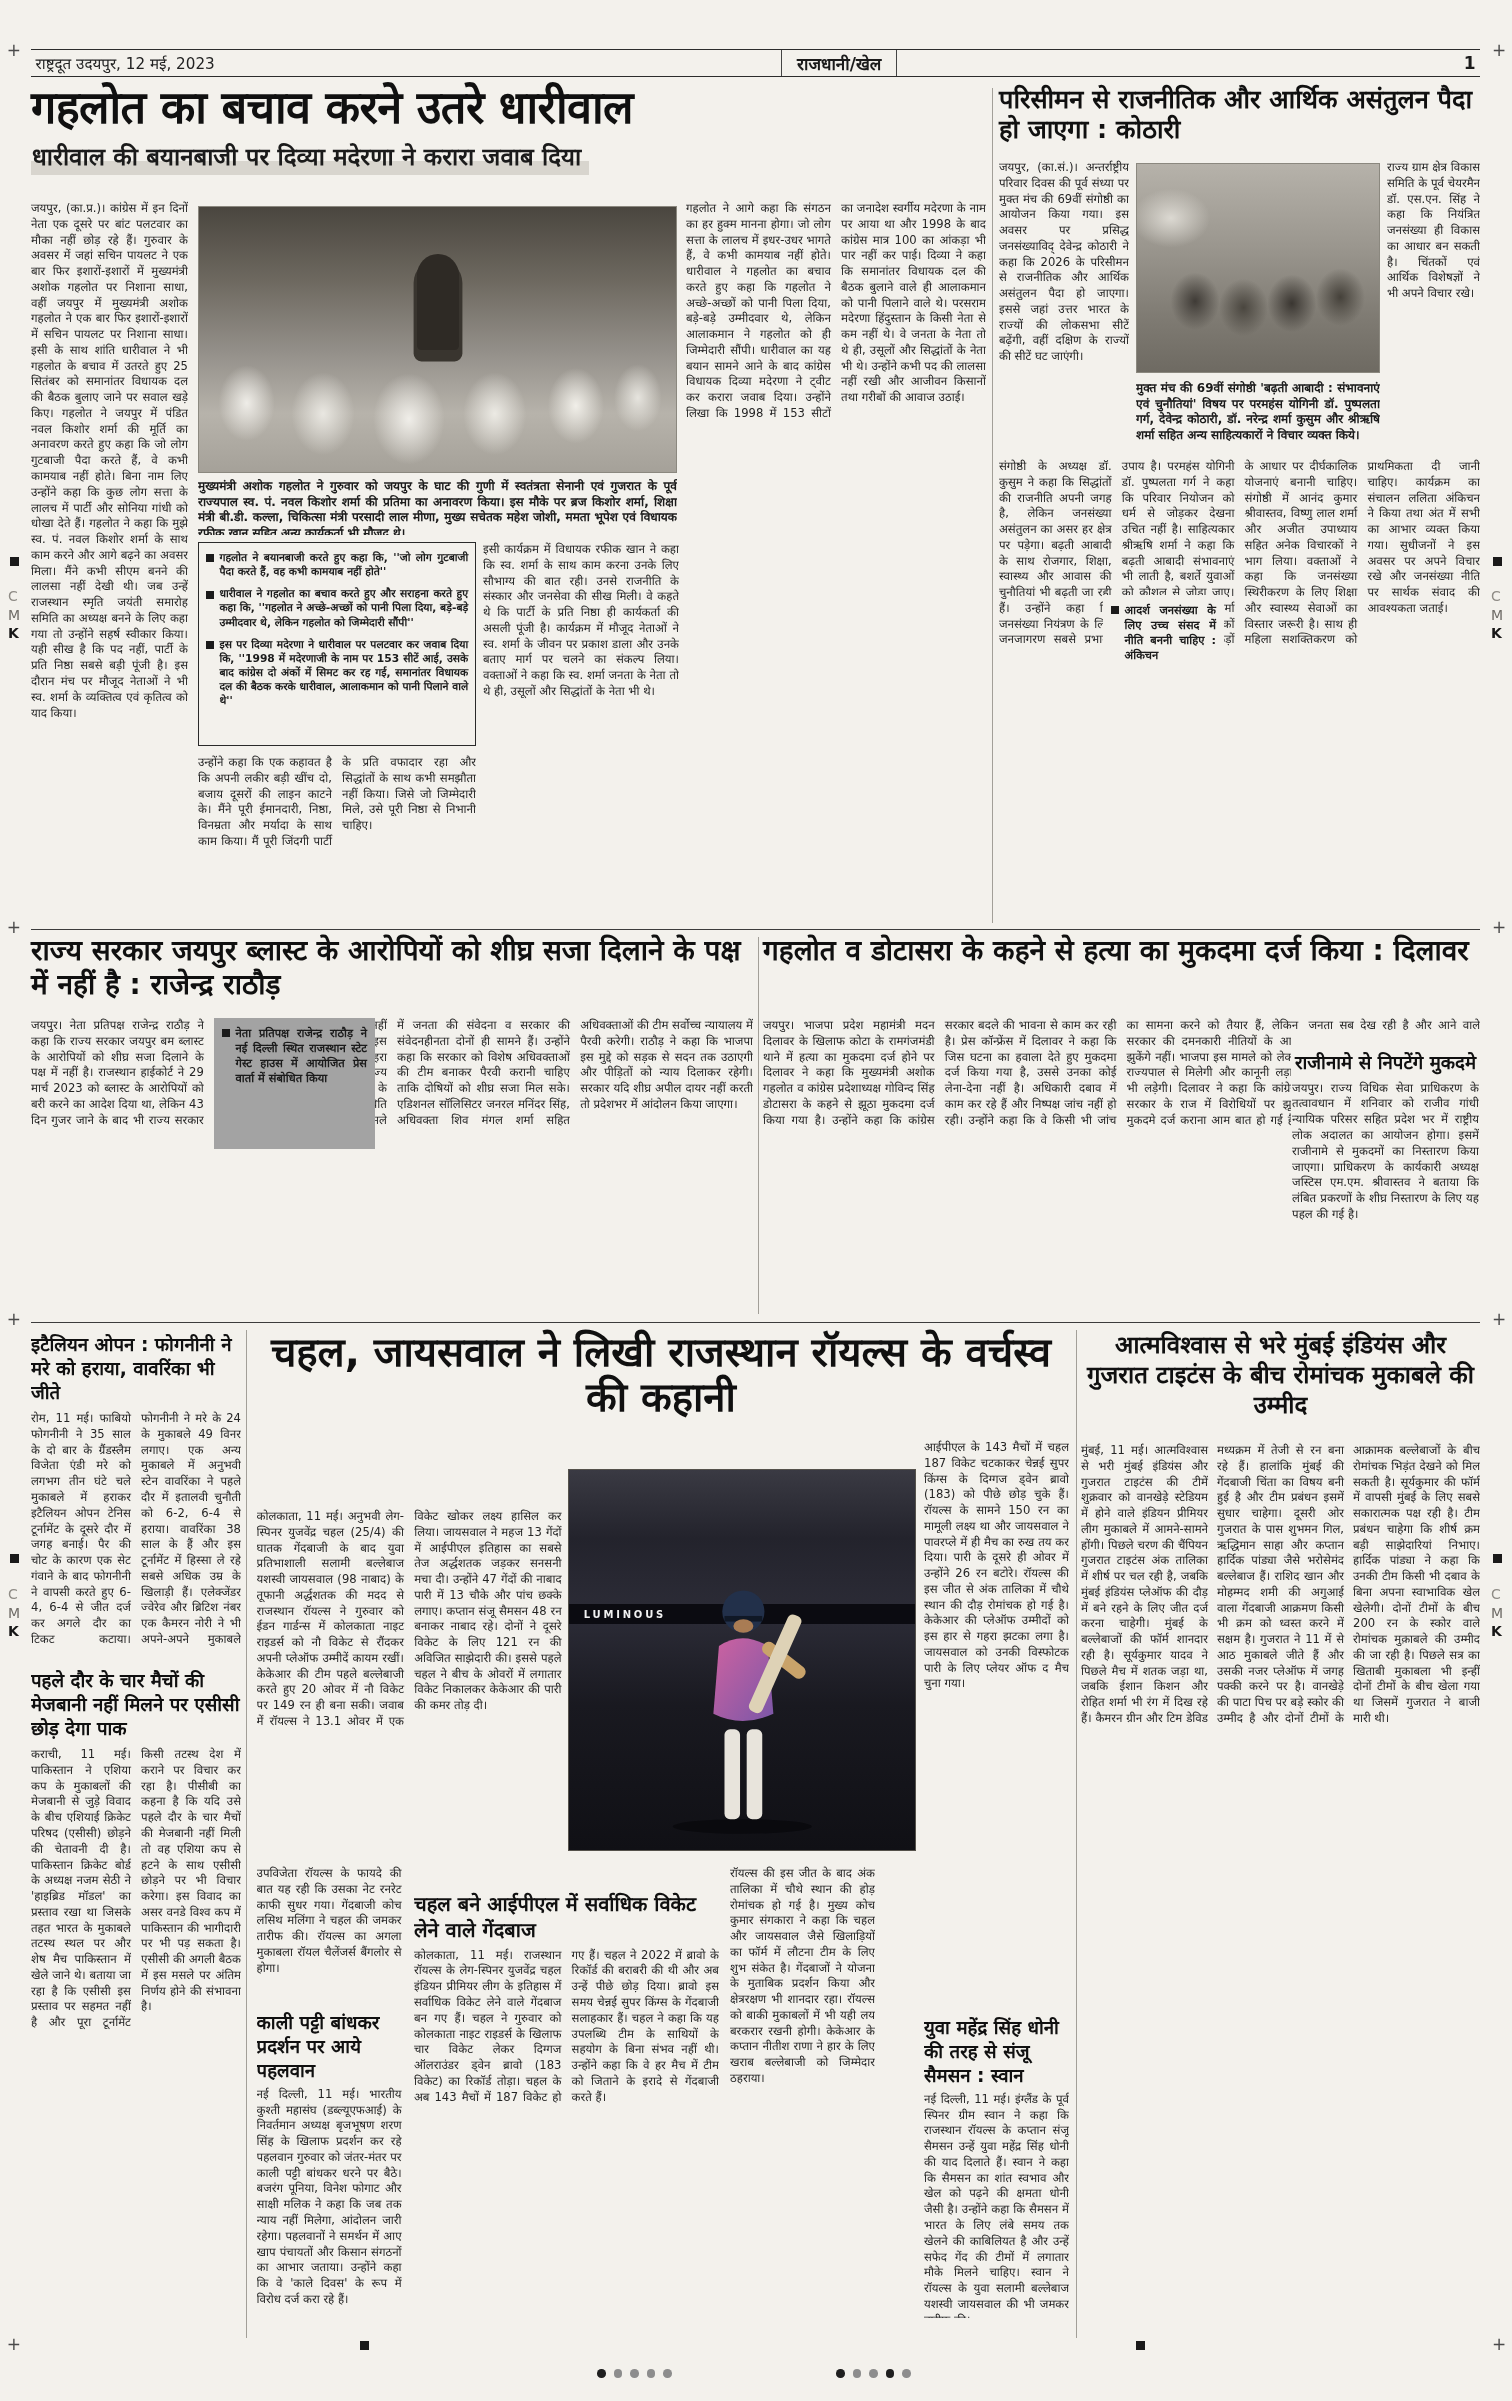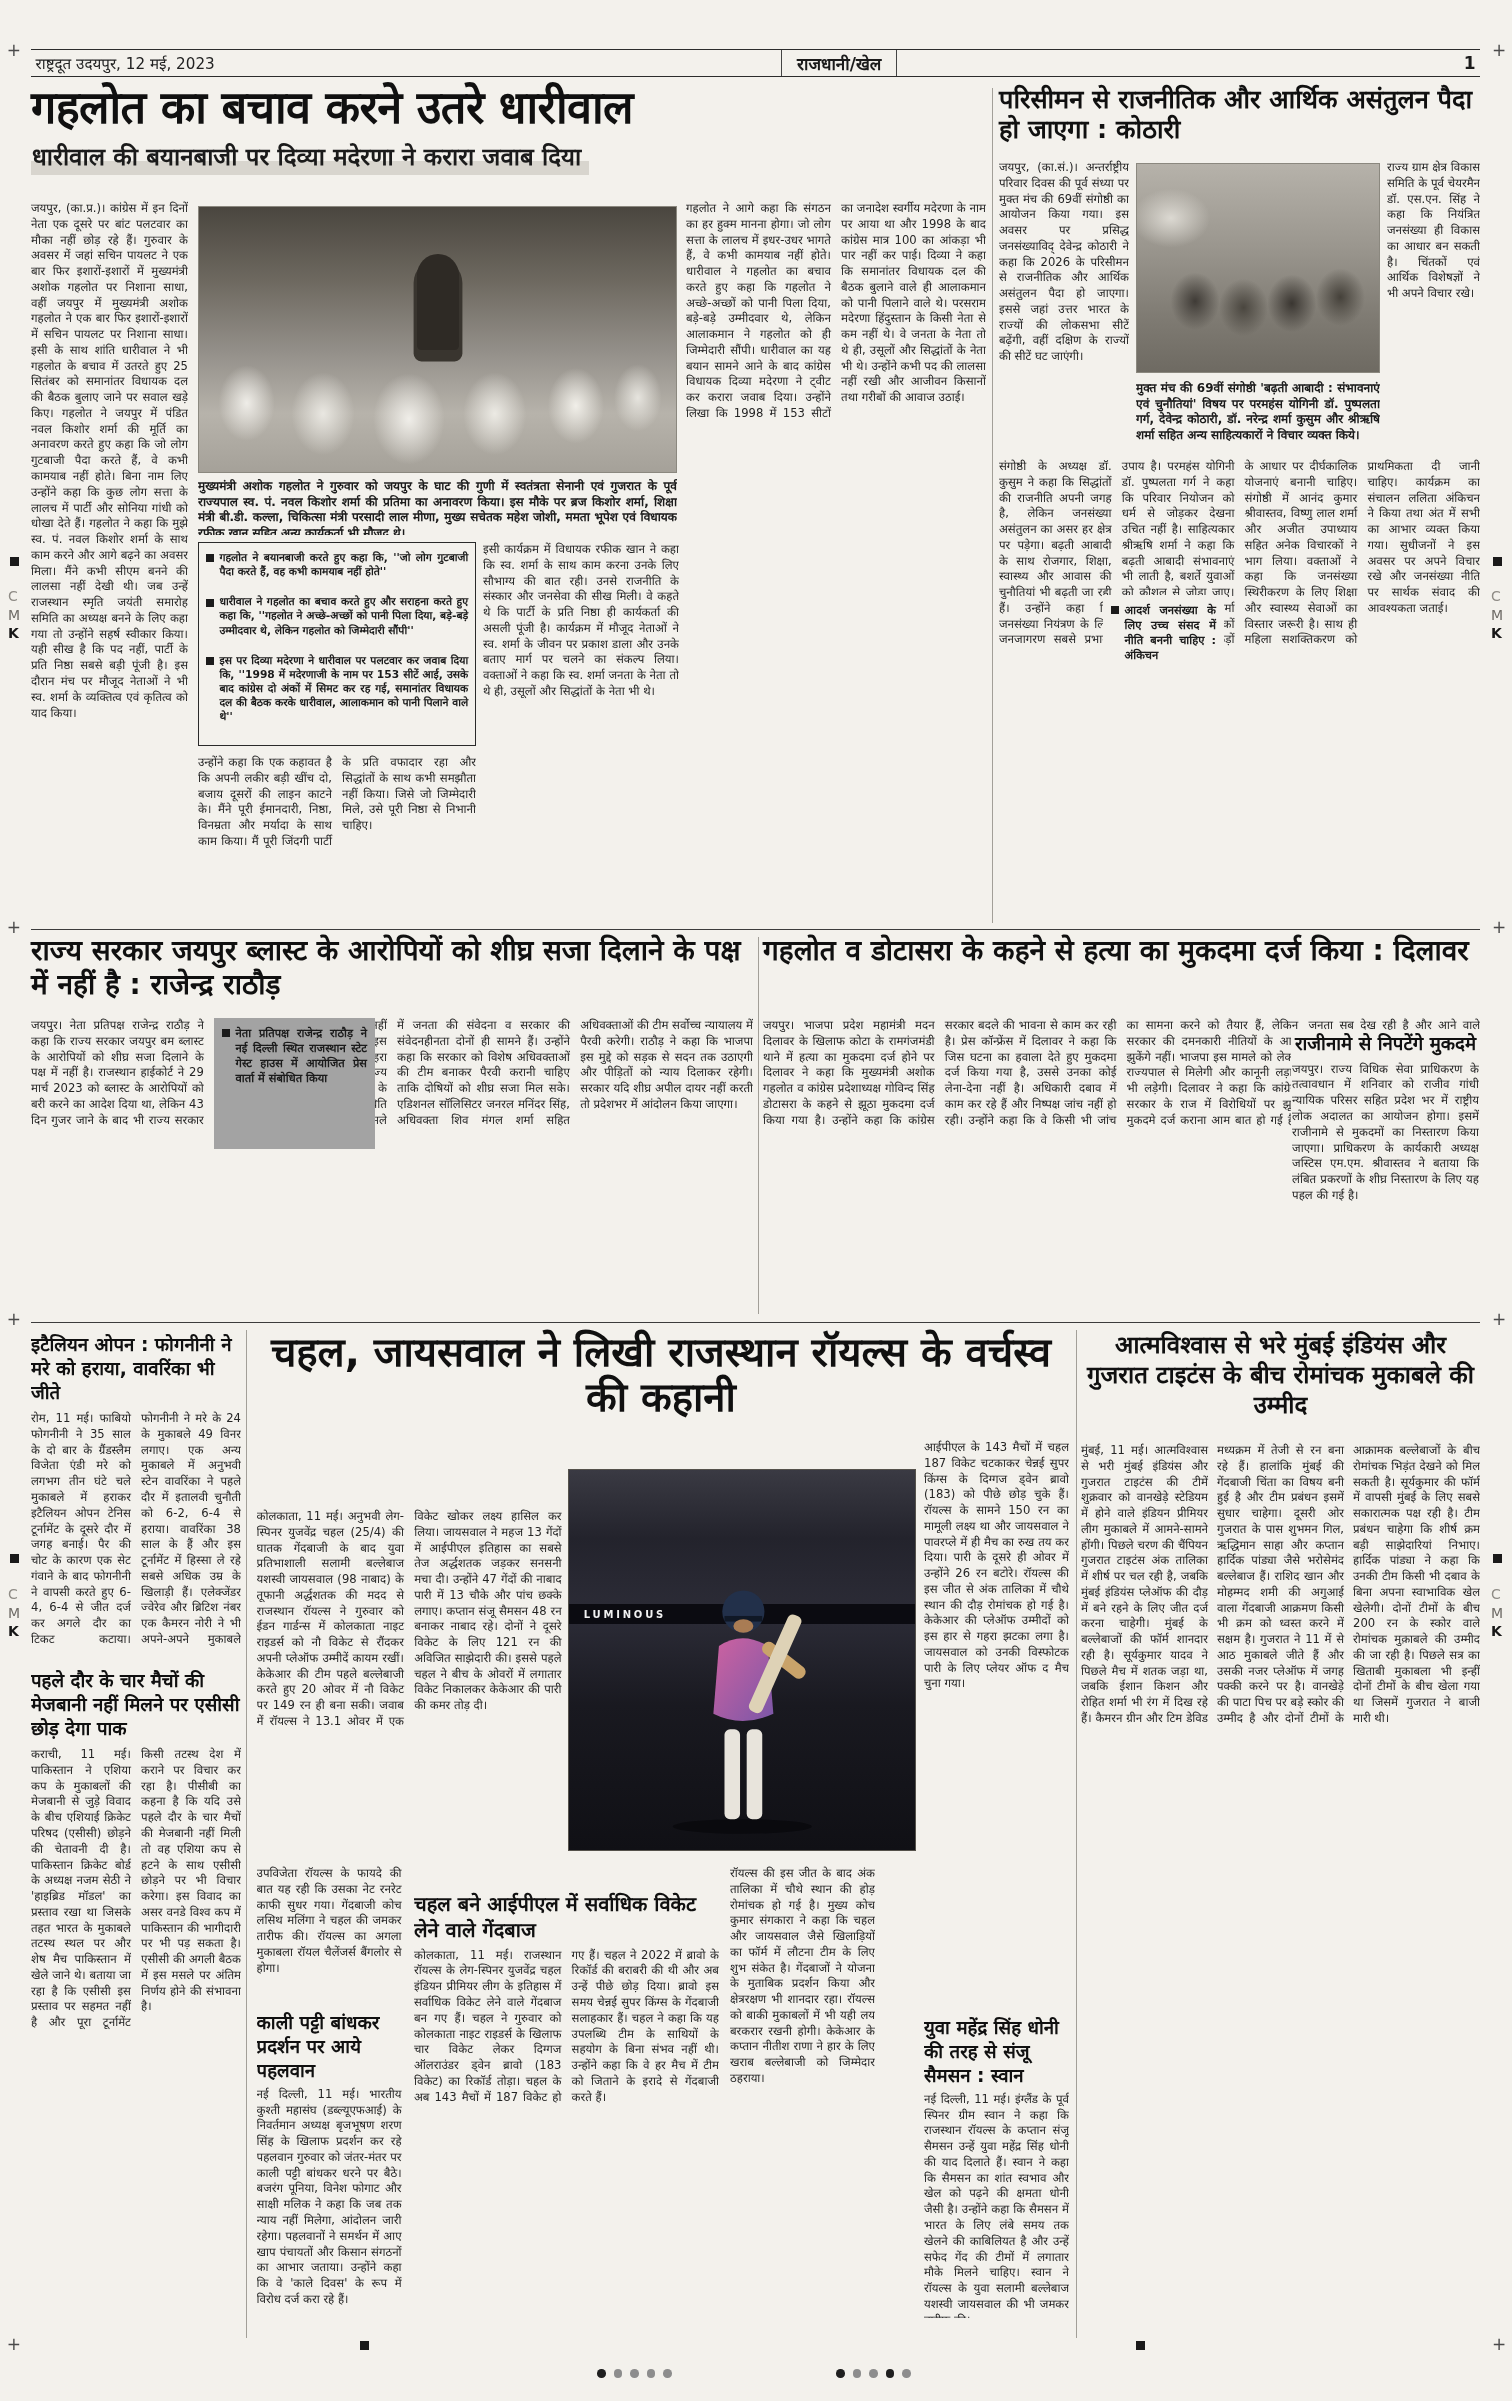--- a/index.html
+++ b/index.html
@@ -58,28 +58,28 @@
       radial-gradient(ellipse 35px 41px at 44% 69%, #4a463f 0%, rgba(74,70,63,0) 70%),
       radial-gradient(ellipse 35px 41px at 64% 67%, #3a3631 0%, rgba(58,54,49,0) 70%),
       radial-gradient(ellipse 35px 41px at 84% 64%, #45413a 0%, rgba(69,65,58,0) 70%),
       linear-gradient(180deg, #b6b2aa 0%, #9a968e 40%, #807c74 72%, #6e6a62 100%); }
   .photo-cricket { background:linear-gradient(180deg, #3a3a43 0%, #23232c 18%, #2c2c37 38%, #191920 62%, #101015 100%); border:0.6px solid #55524b; }
   .led-board { position:absolute; left:0; top:134px; width:100%; height:20.3px; background:#0b0b11;
                display:flex; align-items:center; }
   .led-board span { color:#f2f2f2; font-size:10px; font-weight:bold; letter-spacing:2.8px; padding-left:14.7px; }
 
   
-  .bbox { border:1.1px solid #2a2a2a; padding:8px 6.8px; display:flex; flex-direction:column; gap:16px;
+  .bbox { border:1.1px solid #2a2a2a; padding:8px 6.8px; display:flex; flex-direction:column; gap:8px;
           background:#f3f1ec; overflow:hidden; }
   .bitem { display:flex; gap:5.6px; font-size:10.7px; line-height:1.32; font-weight:bold; text-align:justify; }
   .sq { flex:none; width:8px; height:8px; background:#1b1b1b; margin-top:3.4px; }
   .inset { background:#a3a3a3; padding:8px; font-weight:bold; font-size:11.3px; line-height:1.34;
            display:flex; gap:5.6px; text-align:justify; overflow:hidden; }
   .sub-article { background:#f3f1ec; padding:2.3px 1.1px; }
-  .sub-article h3 { text-align:center; margin-bottom:5.6px; }
+  .sub-article h3 { text-align:center; margin-bottom:5.6px;margin-top:19px; }
 
   
   .plus { font-size:17px; color:#4a4a4a; line-height:1; }
   .sqm { width:9px; height:9px; background:#1a1a1a; }
   .cmk { display:flex; flex-direction:column; gap:4.5px; font-size:14px; line-height:1; }
   .dots span { display:inline-block; width:8.5px; height:8.5px; border-radius:50%; background:#8d8d8d; margin-right:8px; }
   .dots span.d { background:#1f1f1f; }
 </style>
 </head>
 <body>

